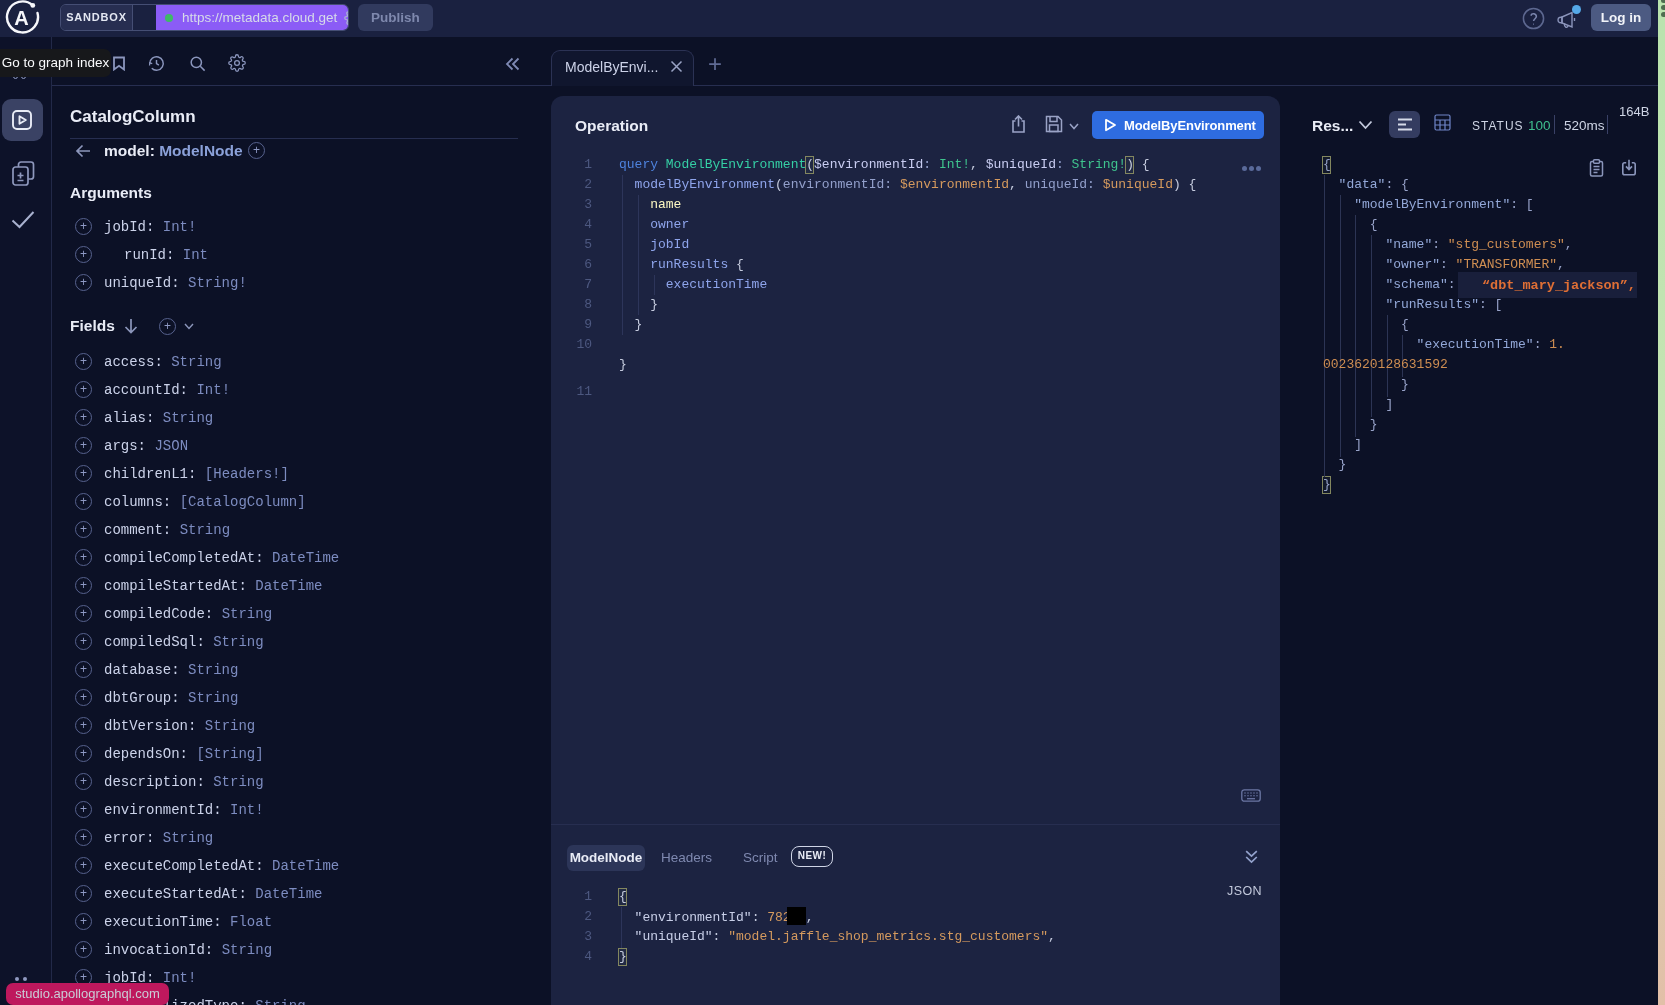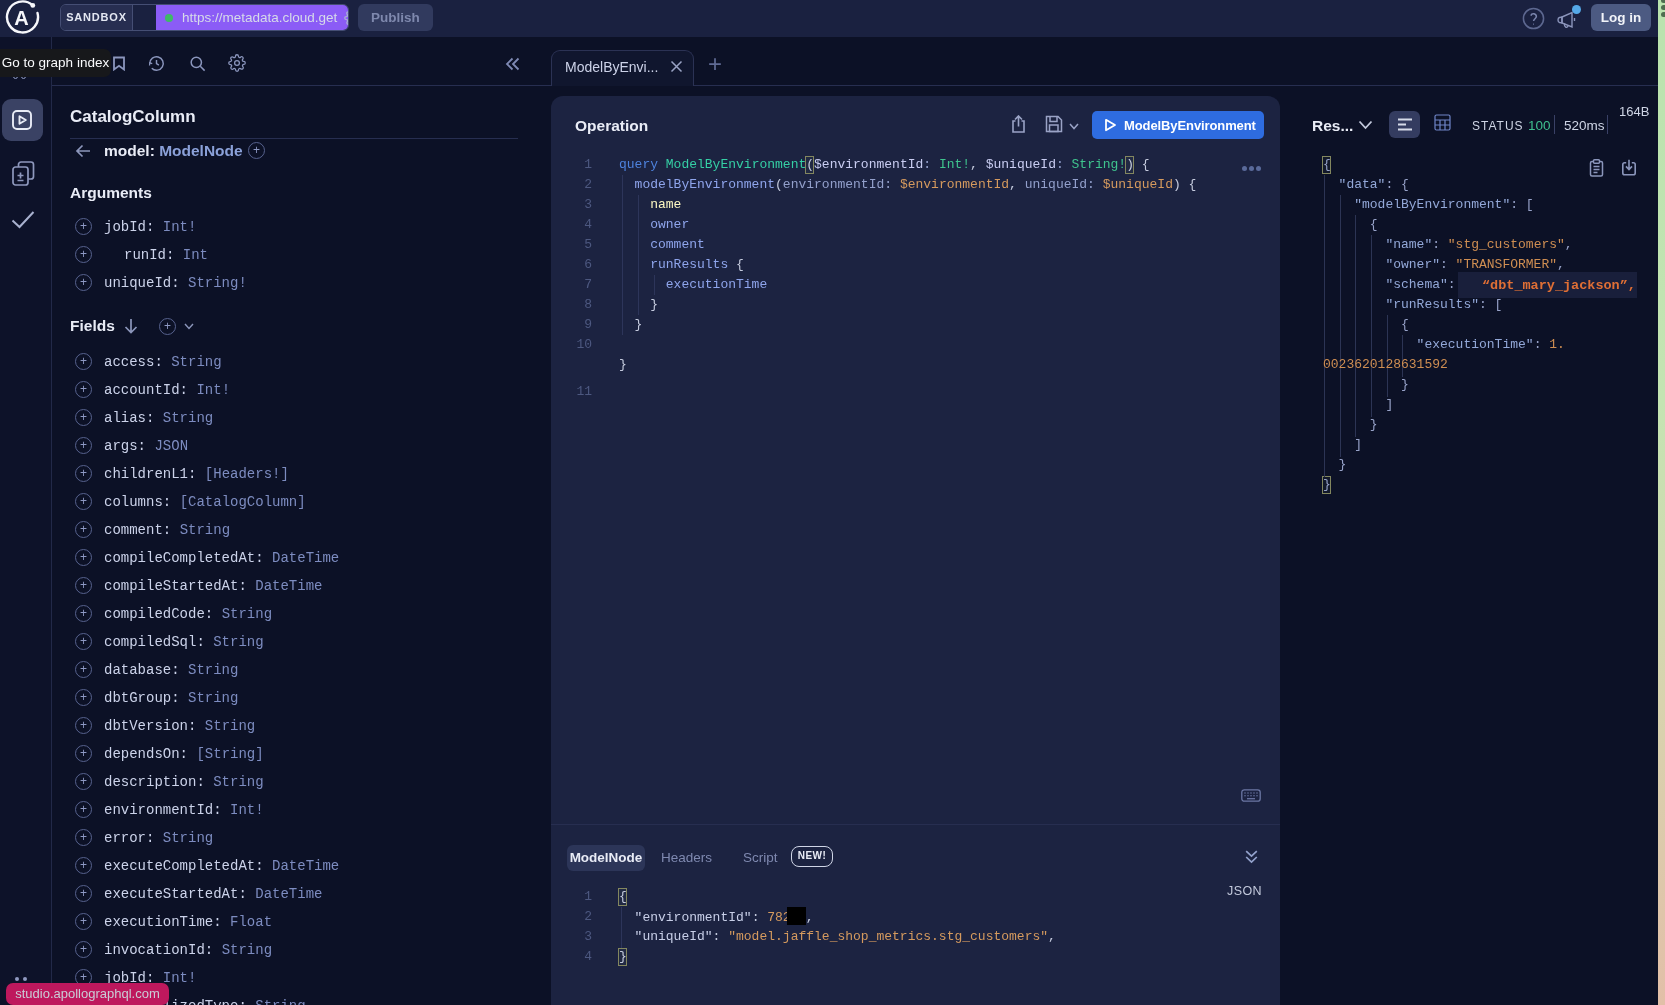--- a/index.html
+++ b/index.html
@@ -207,21 +207,21 @@
 <div id="opcode">
     <div class="gut" style="left:562px;top:155px;">1</div>
     <div class="ln" style="left:619px;top:155px;"><span style="color:#4e82dd">query </span><span style="color:#35cfa5">ModelByEnvironment</span><span style="color:#c5cbde">(</span><span style="color:#c9cdf2">$environmentId</span><span style="color:#93a0cc">: </span><span style="color:#3fc48e">Int!</span><span style="color:#c5cbde">, </span><span style="color:#c9cdf2">$uniqueId</span><span style="color:#93a0cc">: </span><span style="color:#3fc48e">String!</span><span style="color:#c5cbde">) {</span></div>
     <div class="gut" style="left:562px;top:175px;">2</div>
     <div class="ln" style="left:634.6px;top:175px;"><span style="color:#8fa5ec">modelByEnvironment</span><span style="color:#c5cbde">(</span><span style="color:#93a0cc">environmentId: </span><span style="color:#d59a5e">$environmentId</span><span style="color:#c5cbde">, </span><span style="color:#93a0cc">uniqueId: </span><span style="color:#d59a5e">$uniqueId</span><span style="color:#c5cbde">) {</span></div>
     <div class="gut" style="left:562px;top:195px;">3</div>
     <div class="ln" style="left:650.2px;top:195px;"><span style="color:#fef9c3">name</span></div>
     <div class="gut" style="left:562px;top:215px;">4</div>
     <div class="ln" style="left:650.2px;top:215px;"><span style="color:#8fa5ec">owner</span></div>
     <div class="gut" style="left:562px;top:235px;">5</div>
-    <div class="ln" style="left:650.2px;top:235px;"><span style="color:#8fa5ec">comment</span></div>
+    <div class="ln" style="left:650.2px;top:235px;"><span style="color:#8fa5ec">jobId</span></div>
     <div class="gut" style="left:562px;top:255px;">6</div>
     <div class="ln" style="left:650.2px;top:255px;"><span style="color:#8fa5ec">runResults</span><span style="color:#c5cbde"> {</span></div>
     <div class="gut" style="left:562px;top:275px;">7</div>
     <div class="ln" style="left:665.8px;top:275px;"><span style="color:#8fa5ec">executionTime</span></div>
     <div class="gut" style="left:562px;top:295px;">8</div>
     <div class="ln" style="left:650.2px;top:295px;"><span style="color:#c5cbde">}</span></div>
     <div class="gut" style="left:562px;top:315px;">9</div>
     <div class="ln" style="left:634.6px;top:315px;"><span style="color:#c5cbde">}</span></div>
     <div class="gut" style="left:562px;top:335px;">10</div>
     <div class="ln" style="left:619px;top:335px;"></div>

